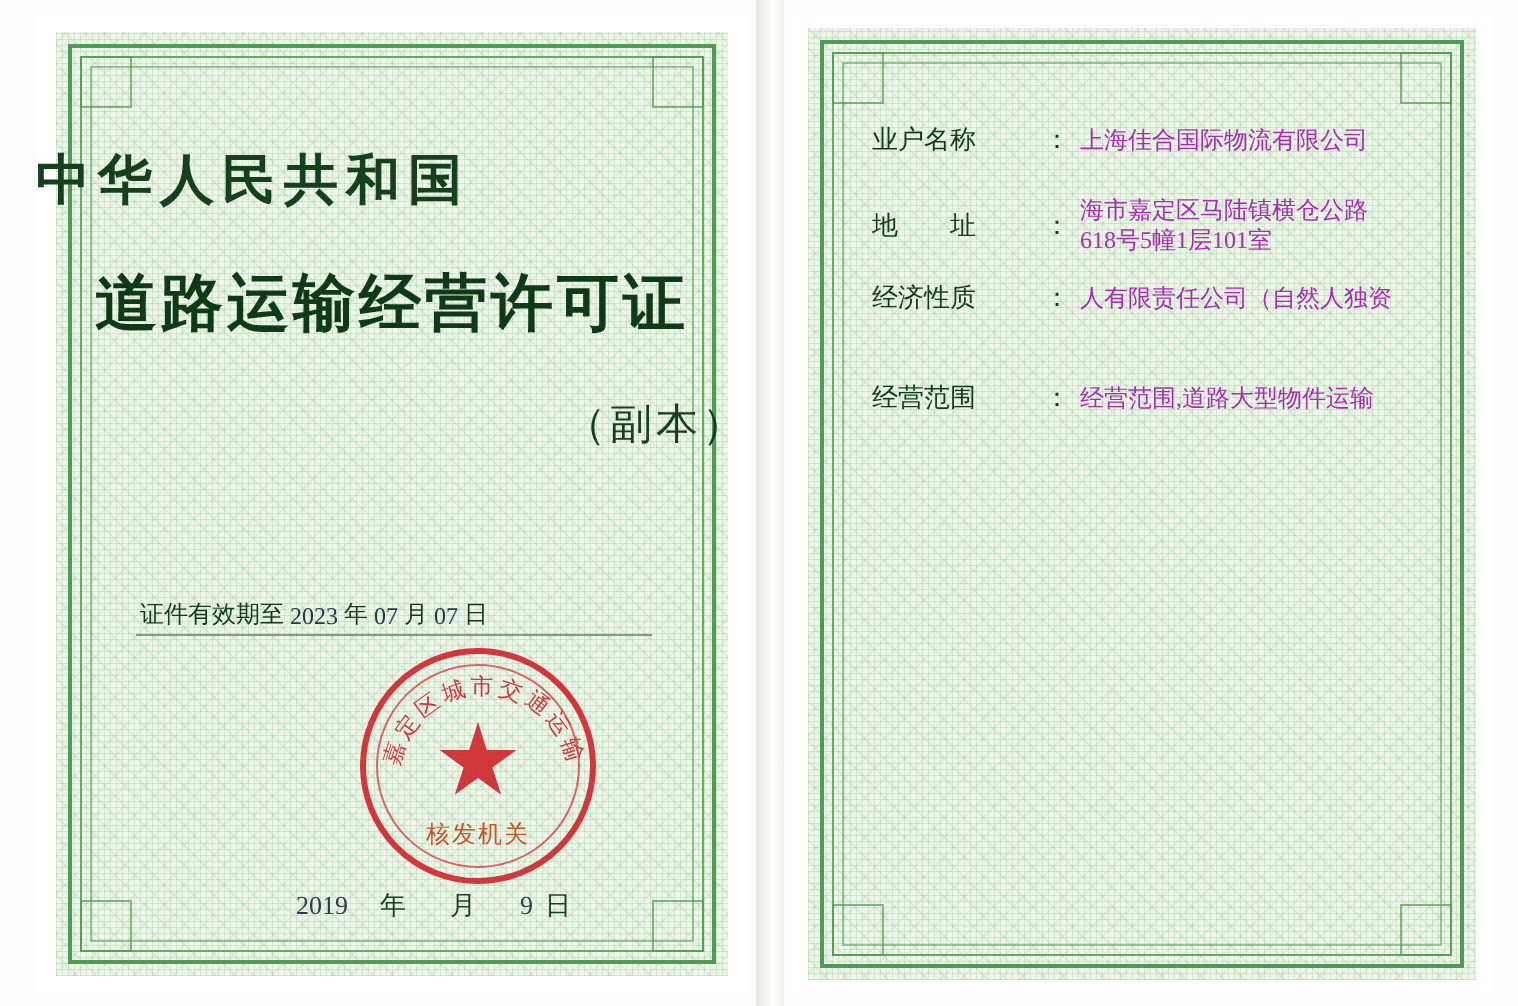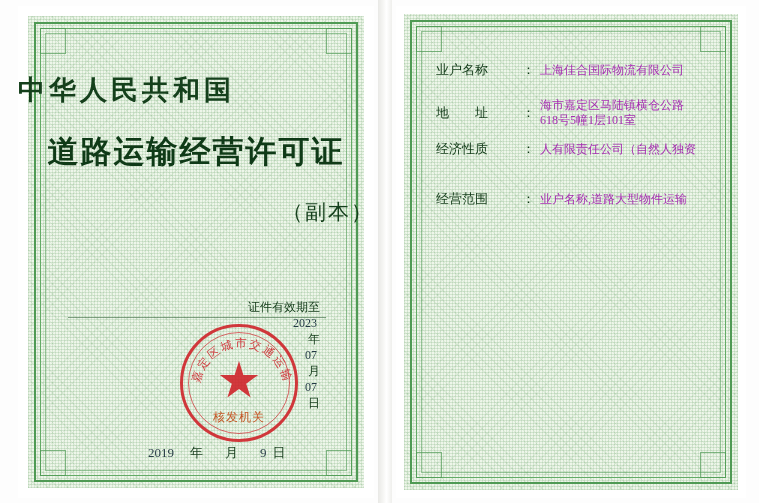--- a/index.html
+++ b/index.html
@@ -153,21 +153,20 @@
   .valid-line {
     position: absolute;
     left: 52px;
     top: 293px;
     width: 250px;
     display: flex;
     align-items: flex-end;
     font-family: "DejaVu Serif", serif;
     font-size: 12px;
     color: #123a18;
-    flex-direction: column;
   }
   .valid-line .seg { white-space: nowrap; }
   .valid-line .val {
     font-family: "Liberation Serif", serif;
     color: #233a45;
     font-size: 12px;
     padding: 0 3px;
   }
   .underline-thin {
     position: absolute;
@@ -375,19 +374,19 @@
 
       <div class="field" id="field-nature">
         <span class="flabel">经济性质</span>
         <span class="colon">：</span>
         <span class="fvalue">人有限责任公司（自然人独资</span>
       </div>
 
       <div class="field" id="field-scope">
         <span class="flabel">经营范围</span>
         <span class="colon">：</span>
-        <span class="fvalue">业户名称,道路大型物件运输</span>
+        <span class="fvalue">经营范围,道路大型物件运输</span>
       </div>
 
     </div>
   </div>
 
 </div>
 
 </body></html>

